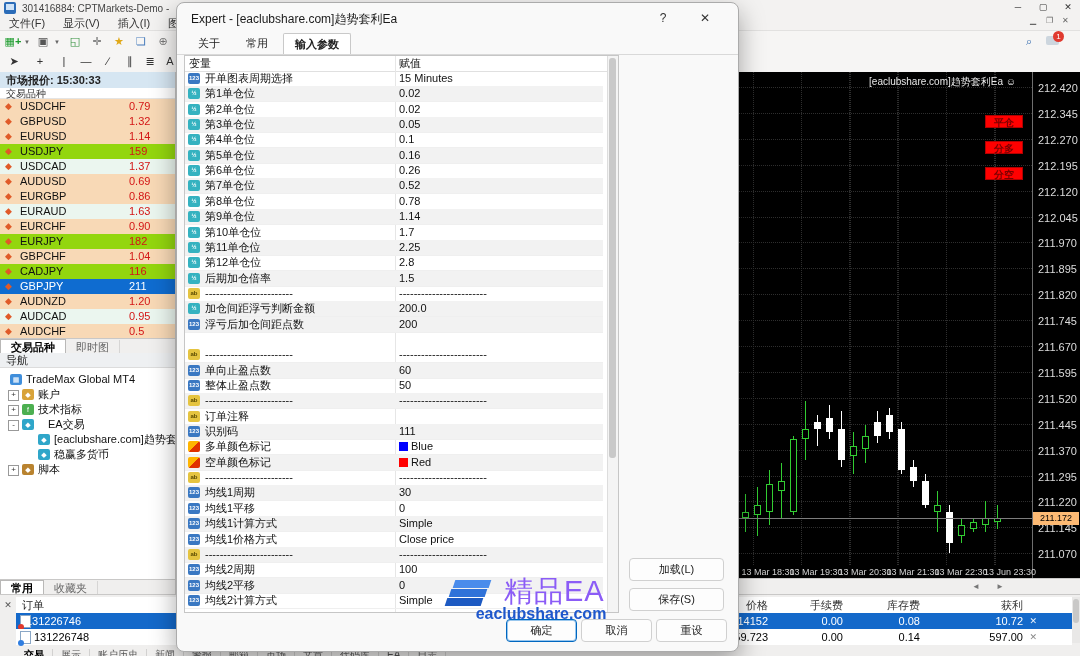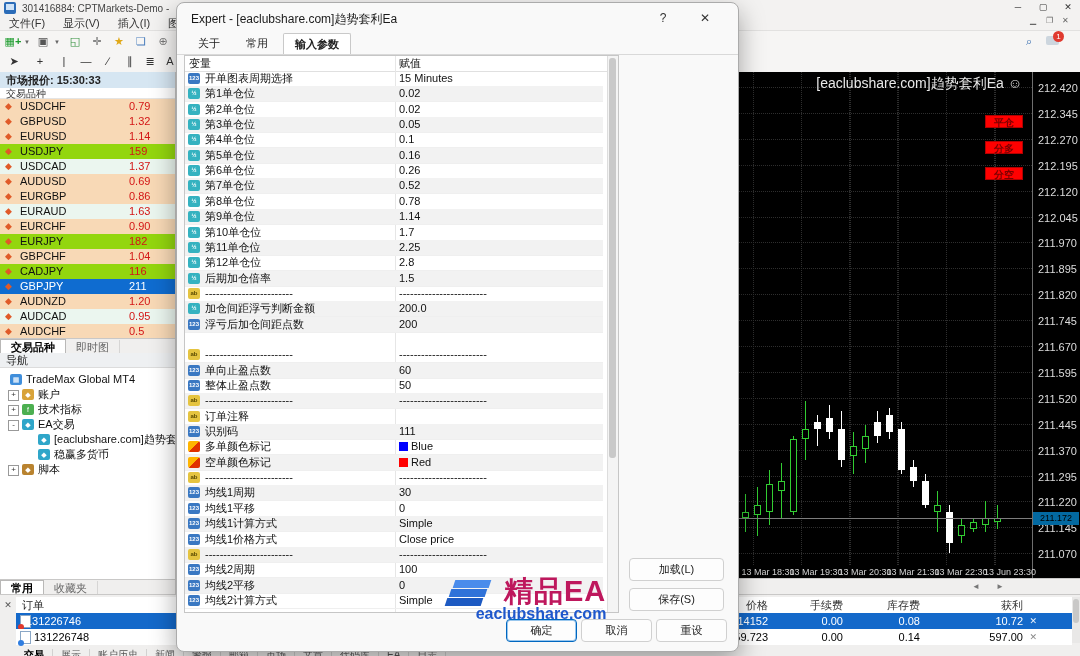--- a/index.html
+++ b/index.html
@@ -52,23 +52,23 @@
   .gridh{position:absolute;left:0;width:857px;height:0;border-top:1px dotted #2e2e2e;}
   .gridv{position:absolute;top:0;width:0;height:493px;border-left:1px dotted #2e2e2e;}
   .axis{position:absolute;left:857px;top:0;width:48px;height:522px;background:#000;border-left:1px solid #6e6e6e;}
   .plabel{position:absolute;left:5px;font-size:11px;color:#dcdcdc;}
   .tlabel{position:absolute;top:495px;font-size:9px;color:#d2d2d2;white-space:nowrap;}
   .candle-wick{position:absolute;width:1px;}
   .candle-body{position:absolute;width:7px;box-sizing:border-box;}
   .bull .candle-wick{background:#32cd32;} .bull .candle-body{border:1px solid #32cd32;background:#000;}
   .bear .candle-wick{background:#fff;} .bear .candle-body{border:1px solid #fff;background:#fff;}
   .redbtn{position:absolute;width:38px;height:13px;background:#f00;border:1px solid #b30000;color:#7a0000;font-size:10px;font-weight:bold;text-align:center;line-height:13px;box-sizing:border-box;}
-  .pricebox{position:absolute;left:858px;width:46px;height:13px;background:#0369a1;color:#000;font-size:9px;line-height:13px;text-align:center;}
+  .pricebox{position:absolute;left:858px;width:46px;height:13px;background:#fdba74;color:#000;font-size:9px;line-height:13px;text-align:center;}
   .priceline{position:absolute;left:0;width:857px;border-top:1px solid #7d7d7d;}
-  .ealabel{position:absolute;top:3px;right:58px;font-size:14px;color:#e8e8e8;}
+  .ealabel{position:absolute;top:3px;right:64px;font-size:10px;color:#e8e8e8;}
   .scrollstrip{position:absolute;left:2px;top:506px;width:903px;height:16px;background:#f0efee;border-top:1px solid #c9c8c7;}
   .scrbtn{position:absolute;top:2px;width:22px;height:12px;text-align:center;font-size:8px;color:#777;line-height:12px;}
   
   .dialog{left:176px;top:2px;width:561px;height:648px;background:#f9f9f9;border:1px solid #ababab;border-radius:8px;box-shadow:0 10px 26px rgba(0,0,0,.35);z-index:50;}
   .dlgtitle{position:absolute;left:14px;top:8px;font-size:12px;color:#1a1a1a;}
   .dlgctl{position:absolute;top:5px;width:30px;height:20px;text-align:center;font-size:12px;color:#333;line-height:20px;}
   .dtab{position:absolute;top:30px;height:20px;padding:0 11px;font-size:11px;line-height:20px;color:#222;}
   .dtab.active{background:#fff;border:1px solid #c9c9c9;border-bottom:1px solid #fff;border-radius:2px 2px 0 0;font-weight:bold;}
   .ptable{position:absolute;left:7px;top:52px;width:435px;height:558px;background:#fff;border:1px solid #c6c6c6;box-sizing:border-box;overflow:hidden;}
   .phead{position:absolute;left:0;top:0;width:100%;height:15px;background:#fff;border-bottom:1px solid #e0e0e0;font-size:11px;color:#222;}
@@ -79,21 +79,21 @@
   .picon{position:absolute;left:3px;top:2px;width:12px;height:11px;border-radius:2px;font-size:6px;font-weight:bold;text-align:center;line-height:11px;color:#fff;}
   .pi-int{background:#3a78c2;} .pi-double{background:#35b2c0;} .pi-string{background:#e5c440;color:#5a4a00;} .pi-color{background:linear-gradient(135deg,#ffb400 50%,#e03000 50%);}
   .coldiv{position:absolute;left:210px;top:0;width:0;height:558px;border-left:1px solid #e6e6e6;}
   .pscroll{position:absolute;right:0;top:0;width:10px;height:556px;background:#f4f4f4;border-left:1px solid #ddd;}
   .pthumb{position:absolute;left:1px;top:2px;width:7px;background:#c9c9c9;border-radius:3px;}
   .chip{display:inline-block;width:9px;height:9px;margin-right:3px;vertical-align:-1px;}
   .dbtn{position:absolute;width:93px;height:21px;background:#fdfdfd;border:1px solid #d0d0d0;border-radius:4px;font-size:11px;color:#1a1a1a;text-align:center;line-height:21px;}
   .dbtn.def{border:1px solid #0067c0;box-shadow:0 0 0 1px #99c7ee inset;}
   
   .wm{left:440px;top:572px;width:200px;height:56px;z-index:70;}
-  .wmtitle{position:absolute;left:64px;top:0px;font-size:29px;font-weight:bold;color:#be185d;letter-spacing:1px;}
+  .wmtitle{position:absolute;left:64px;top:0px;font-size:29px;font-weight:normal;color:#8b5cf6;letter-spacing:1px;}
   .wmsub{position:absolute;left:16px;top:33px;width:170px;text-align:center;font-size:16px;font-weight:bold;color:#1e57cc;}
   .wmlayer{position:absolute;height:8px;width:36px;background:#2470db;transform:skewX(-18deg);}
   .termtabs{position:absolute;left:16px;top:54px;height:8px;font-size:10px;color:#555;overflow:hidden;white-space:nowrap;}
   .termtab{display:inline-block;padding:0 8px;border-right:1px solid #d2d1d0;line-height:12px;}
 </style>
 </head>
 <body>
 
 <div id="root">
 
@@ -418,21 +418,21 @@
           <span style="position: absolute; left: 38px;">账户</span>
         </div>
         <div class="abs navitem" style="left: 0px; top: 32px; width: 175px;">
           <div class="expbox" style="left: 8px;">+</div>
           <div class="nicon" style="left: 22px; background: rgb(76, 175, 80);">f</div>
           <span style="position: absolute; left: 38px;">技术指标</span>
         </div>
         <div class="abs navitem" style="left: 0px; top: 47px; width: 175px;">
           <div class="expbox" style="left: 8px;">-</div>
           <div class="nicon" style="left: 22px; background: rgb(47, 166, 201);">◆</div>
-          <span style="position: absolute; left: 38px;">EA交易</span>
+          <span style="position: absolute; left: 48px;">EA交易</span>
         </div>
         <div class="abs navitem" style="left: 0px; top: 62px; width: 175px;">
           <div class="nicon" style="left: 38px; background: rgb(47, 166, 201);">◆</div>
           <span style="position: absolute; left: 54px;">[eaclubshare.com]趋势套利</span>
         </div>
         <div class="abs navitem" style="left: 0px; top: 77px; width: 175px;">
           <div class="nicon" style="left: 38px; background: rgb(47, 166, 201);">◆</div>
           <span style="position: absolute; left: 54px;">稳赢多货币</span>
         </div>
         <div class="abs navitem" style="left: 0px; top: 92px; width: 175px;">

